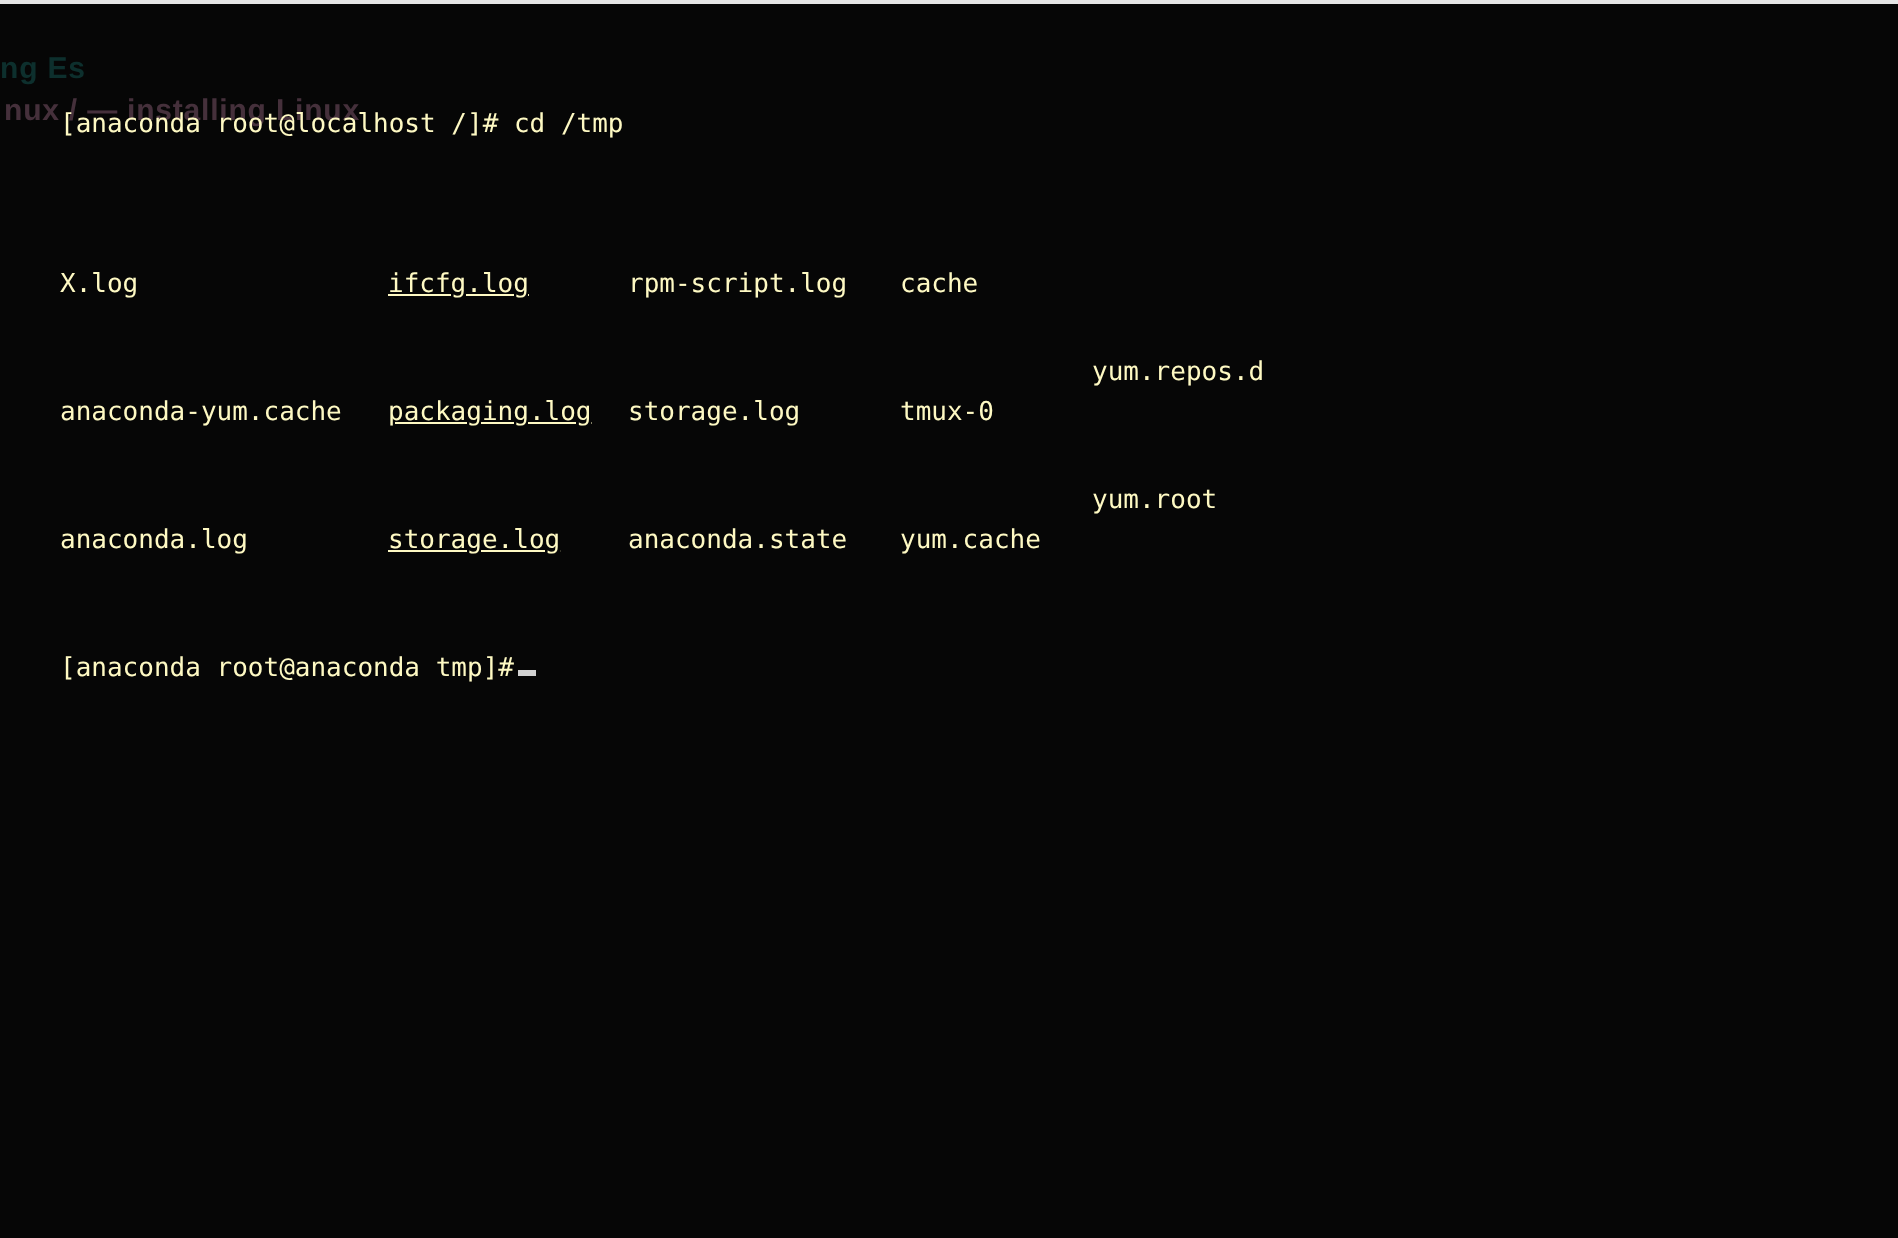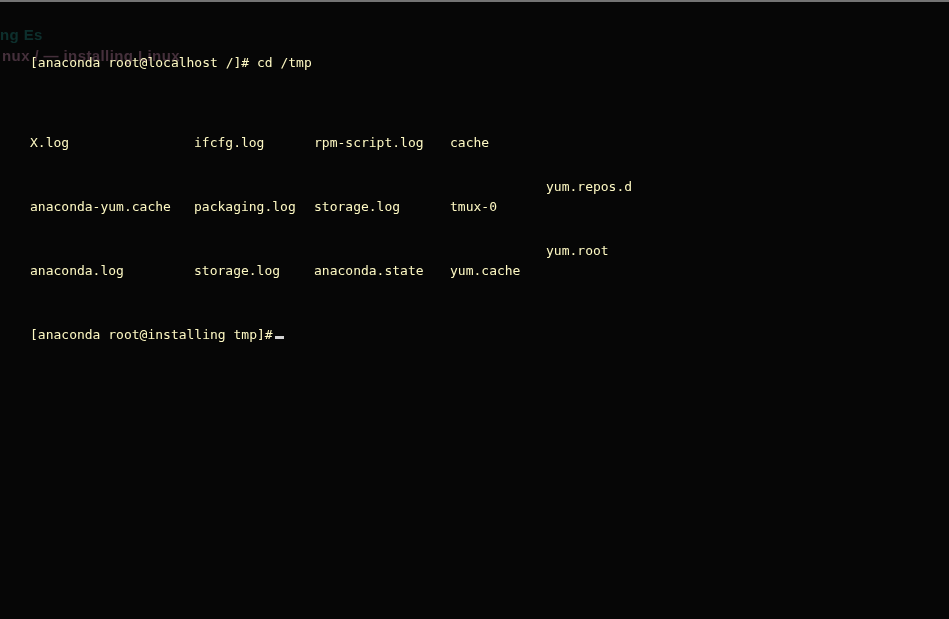--- a/index.html
+++ b/index.html
@@ -8,21 +8,21 @@
     padding: 0;
     background: #000000;
   }
   #terminal-window {
     position: relative;
     width: 949px;
     height: 619px;
     background: #000000;
     overflow: hidden;
     box-sizing: border-box;
-    border-top: 2px solid #737373;
+    border-top: 2px solid #e5e5e5;
   }
   #terminal-screen {
     position: absolute;
     left: 0;
     top: 0;
     width: 949px;
     height: 619px;
     background: #060606;
   }
   
@@ -74,21 +74,21 @@
     box-sizing: border-box;
     position: relative;
     text-align: right;
   }
   .ls-col {
     position: absolute;
     top: 0;
     white-space: pre;
   }
   .c1 { left: 30px; }
-  .c2 { left: 194px; }
+  .c2 { left: 194px; text-decoration: underline; }
   .c3 { left: 314px; }
   .c4 { left: 450px; }
   .c5 { left: 546px; margin-top: 44px; }
 
   .cursor-block {
     display: inline-block;
     width: 9px;
     height: 3px;
     background: #d2d2d2;
     vertical-align: baseline;
@@ -130,17 +130,17 @@
       </div>
 
       <div class="ls-line">
         <span class="ls-col c1">anaconda.log</span>
         <span class="ls-col c2">storage.log</span>
         <span class="ls-col c3">anaconda.state</span>
         <span class="ls-col c4">yum.cache</span>
         <span class="ls-col c5"></span>
       </div>
 
-      <div class="term-line"><span>[anaconda root@installing tmp]#</span><span class="cursor-block"></span></div>
+      <div class="term-line"><span>[anaconda root@anaconda tmp]#</span><span class="cursor-block"></span></div>
 
     </div>
   </div>
 </div>
 
 </body></html>

